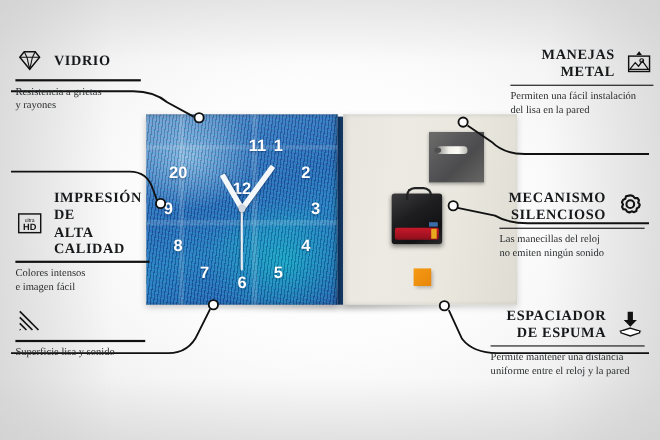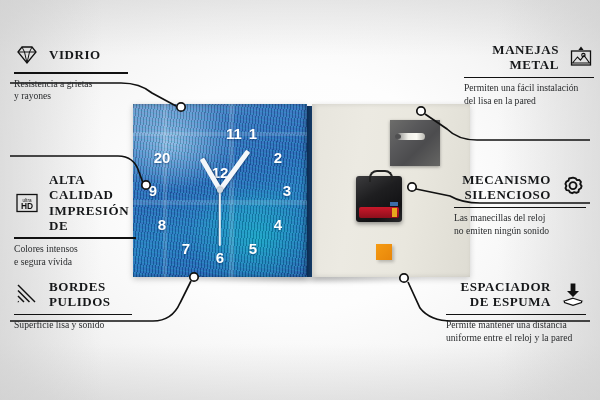--- a/index.html
+++ b/index.html
@@ -209,45 +209,41 @@
   <div class="callout left" style="left:14px;top:172px;width:134px;">
     <div class="co-head">
       <span class="ico">
         <svg viewBox="0 0 26 26" width="26" height="26">
           <rect x="3" y="4.5" width="20" height="17" fill="none" stroke="#111" stroke-width="1.3"></rect>
           <text x="13" y="11.6" font-family="Liberation Sans, sans-serif" font-size="4.6" fill="#111" text-anchor="middle">ultra</text>
           <text x="13" y="19" font-family="Liberation Sans, sans-serif" font-size="8.4" font-weight="bold" fill="#111" text-anchor="middle">HD</text>
         </svg>
       </span>
       <div>
+        <div class="co-title">IMPRESIÓN DE</div>
         <div class="co-title">ALTA CALIDAD</div>
-        <div class="co-title">IMPRESIÓN DE</div>
       </div>
     </div>
     <div class="co-rule" style="width:122px;"></div>
     <div class="co-sub">
       <div>Colores intensos</div>
-      <div>e segura vívida</div>
+      <div>e imagen fácil</div>
     </div>
   </div>
 
   <div class="callout left" style="left:14px;top:279px;width:130px;">
     <div class="co-head">
       <span class="ico">
         <svg viewBox="0 0 26 26" width="26" height="26" stroke="#111" stroke-width="1.5" fill="none">
           <path d="M4 4 L21 21"></path>
             <path d="M4 9.5 L15.5 21"></path>
             <path d="M4 15 L10 21"></path>
             <path d="M4 20.4 L4.6 21"></path>
         </svg>
       </span>
-      <div>
-        <div class="co-title">BORDES</div>
-        <div class="co-title">PULIDOS</div>
-      </div>
     </div>
     <div class="co-rule" style="width:118px;"></div>
     <div class="co-sub">
       <div>Superficie lisa y sonido</div>
     </div>
   </div>
 
   <div class="callout right" style="left:464px;top:42px;width:130px;">
     <div class="co-head">
       <div>

